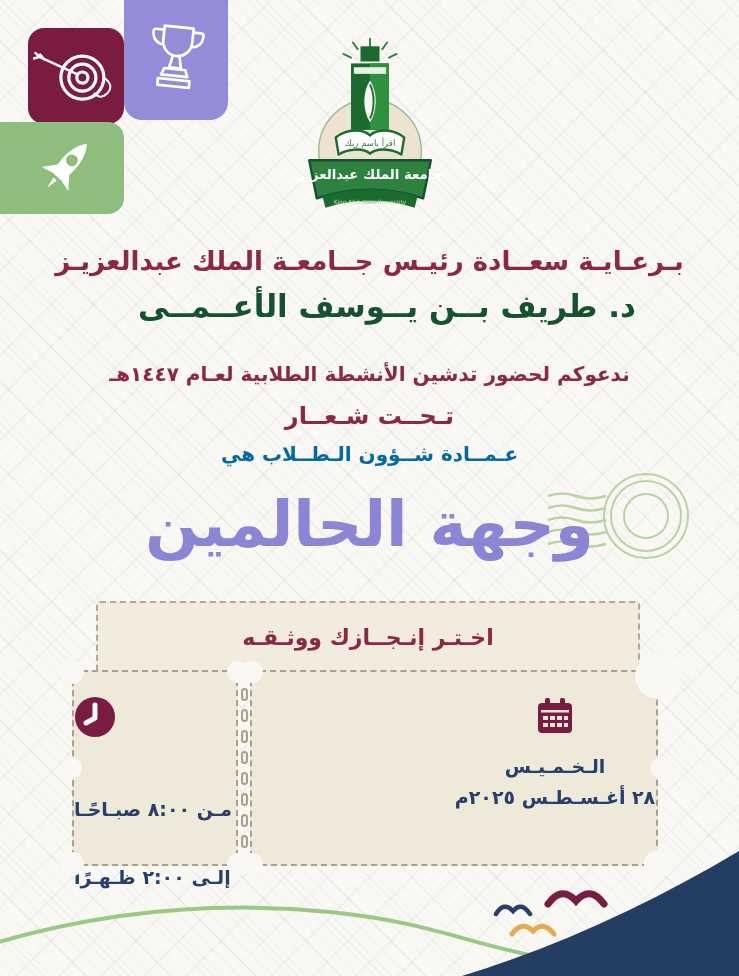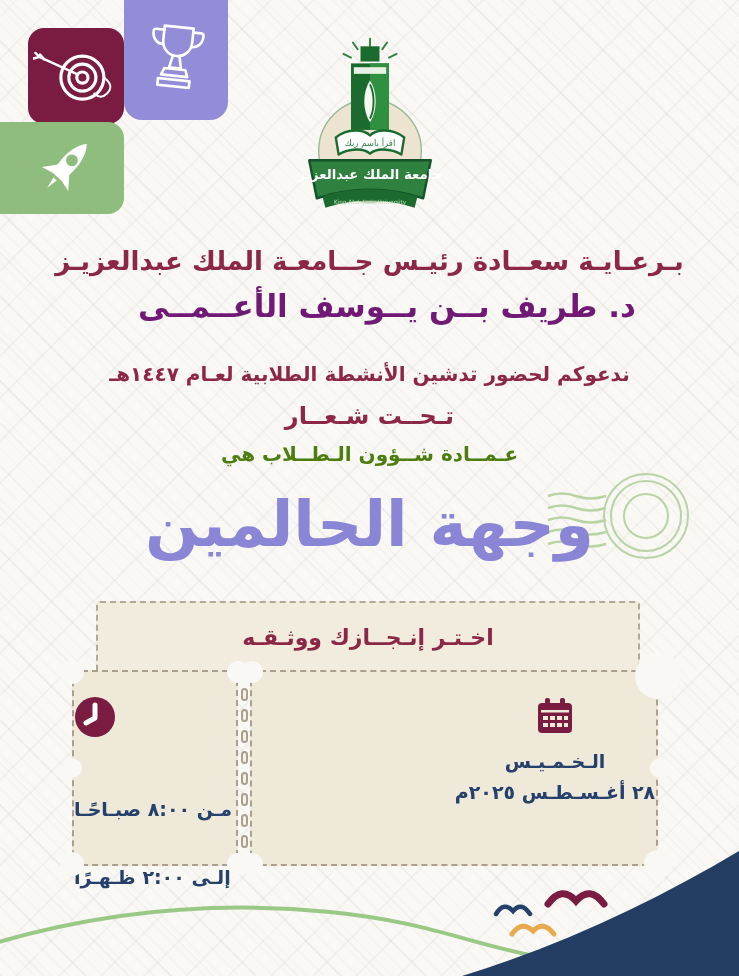--- a/index.html
+++ b/index.html
@@ -21,24 +21,24 @@
   .sq-purple { left:124px; top:-18px; width:104px; height:138px; background:#928cd9; border-radius:18px; }
   .sq-purple svg { margin-top:14px; transform:rotate(6deg); }
   .sq-maroon { left:28px; top:28px; width:96px; height:96px; background:#7a1b41; border-radius:16px; }
   .sq-green  { left:-24px; top:122px; width:148px; height:92px; background:#8fbd7d; border-radius:16px;
                justify-content:flex-end; padding-right:22px; }
   
   .logo { position:absolute; left:50%; top:34px; transform:translateX(-50%); }
   
   .hl { position:absolute; left:0; right:0; text-align:center; font-weight:bold; white-space:nowrap; }
   .l1 { top:246px; font-size:26px; color:#8c2746; }
-  .l2 { top:288px; font-size:31px; color:#701a75; letter-spacing:.5px;padding-left:35px; }
+  .l2 { top:288px; font-size:31px; color:#14532d; letter-spacing:.5px;padding-left:35px; }
   .l3 { top:362px; font-size:20px; color:#8c2746; }
   .l4 { top:402px; font-size:24px; color:#8c2746; letter-spacing:1px; }
-  .l5 { top:442px; font-size:20px; color:#4d7c0f; }
+  .l5 { top:442px; font-size:20px; color:#0369a1; }
   
   .stamp { position:absolute; left:546px; top:470px; }
   .slogan {
     position:absolute; top:488px; left:0; right:0; text-align:center;
     font-size:63px; font-weight:bold; color:#8b85d6; letter-spacing:2px;
   }
   
   .cta {
     position:absolute; left:96px; top:601px; width:544px; height:72px;
     background:#f1ecde; border:2px dashed #b3a896; border-radius:4px;
@@ -50,21 +50,21 @@
   .stub, .tmain { position:absolute; top:0; height:196px; background:#efe9da;
                   border:2px dashed #ab9f8e; border-radius:10px; }
   .stub  { left:72px;  width:166px; display:flex; flex-direction:column; align-items:flex-start;gap:32px; }
   .tmain { left:250px; width:408px; display:grid; grid-template-columns:1fr 1fr; direction:rtl; }
   .clockwrap { margin-top:24px; }
   .t-line { font-size:19px; font-weight:bold; color:#24406b; white-space:nowrap; }
   .stub .t-line.first { margin-top:24px; }
   .stub .t-line.second { margin-top:14px; }
   .tcol { display:flex; flex-direction:column; align-items:center; padding-top:22px; }
   .tcol .ic { height:44px; display:flex; align-items:center; }
-  .tcol .t-line { margin-top:12px; }
+  .tcol .t-line { margin-top:17px; }
   .tcol .t-line + .t-line { margin-top:9px; }
   .perf { position:absolute; left:241px; top:18px; height:160px;
           display:flex; flex-direction:column; justify-content:space-between; z-index:3; }
   .perf i { width:7px; height:13px; border:2px solid #ab9f8e; background:#f6f2e7; border-radius:4px; display:block; }
   .notch { position:absolute; background:#f9f8f5; border-radius:50%; transform:translate(-50%,-50%); z-index:2; }
   
   .bottom-decor { position:absolute; left:0; bottom:0; }
 </style>
 </head>
 <body>

